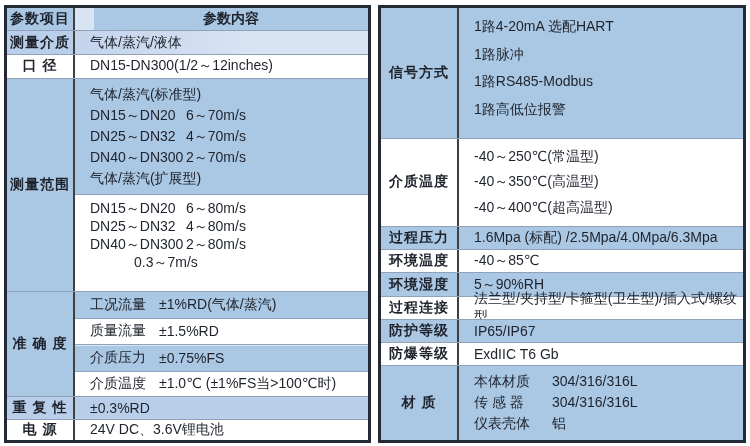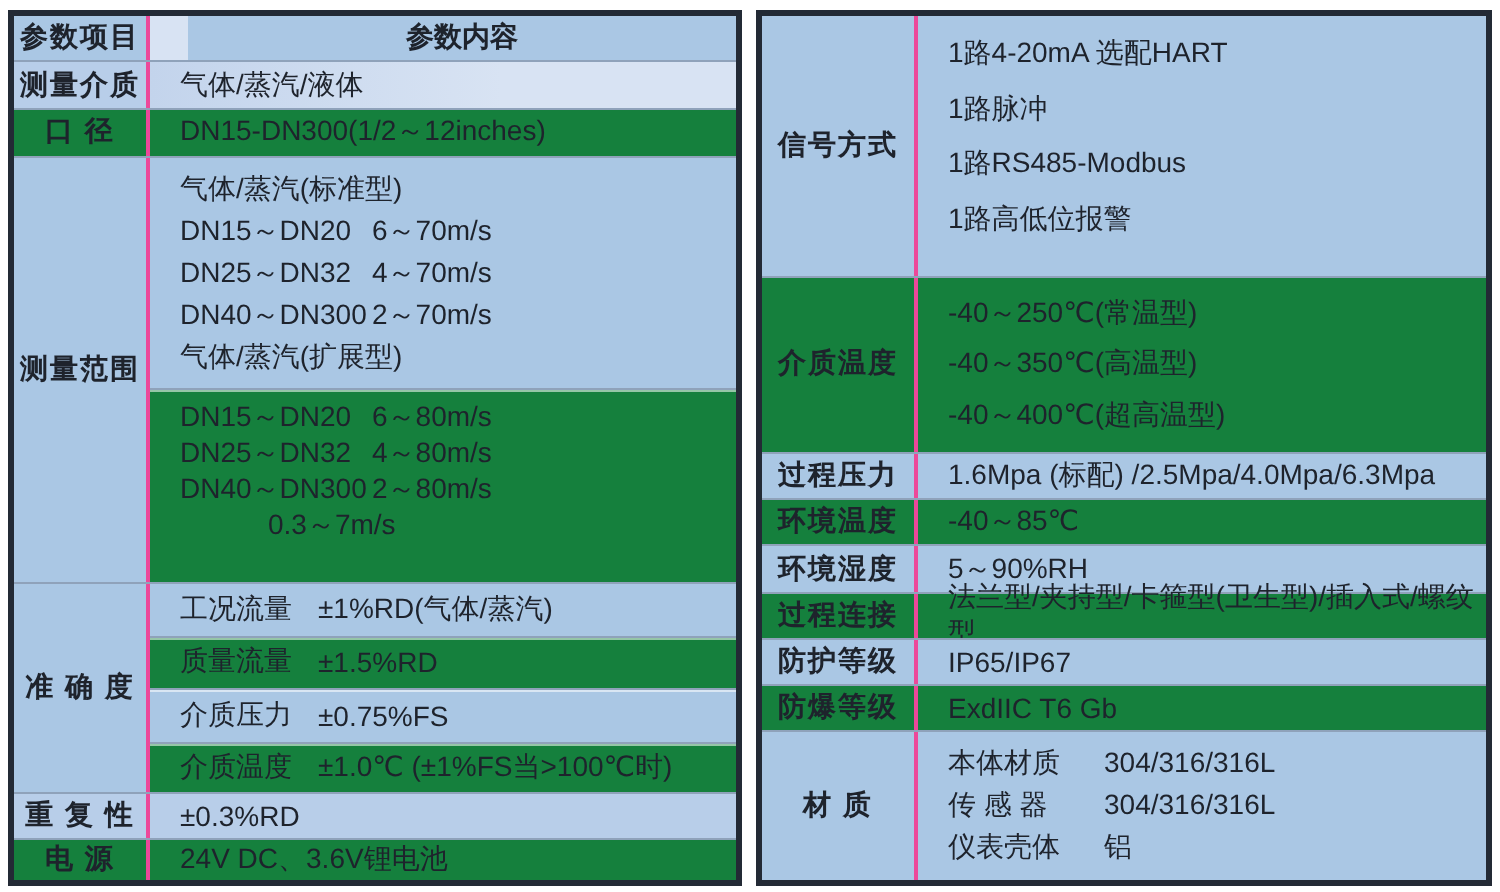--- a/index.html
+++ b/index.html
@@ -14,21 +14,21 @@
     border:3px solid #232a35; display:flex; flex-direction:column;
     background:#d8e3f3;
   }
   .tbl-left  { left:4px;   width:367px; }
   .tbl-right { left:378px; width:368px; }
 
   .row  { display:flex; min-height:0; }
   .sep  { border-top:1px solid #8fa2ba; box-shadow:inset 0 1px 0 rgba(255,255,255,.55); }
 
   .lbl {
-    flex:0 0 68px; width:68px; border-right:2px solid #ec4899;
+    flex:0 0 68px; width:68px; border-right:2px solid #404040;
     display:flex; align-items:center; justify-content:center;
     text-align:center; font-weight:700; letter-spacing:1px;
   }
   .tbl-right .lbl { flex:0 0 78px; width:78px; }
 
   .val { flex:1; display:flex; align-items:center; padding-left:15px; font-weight:500; min-width:0; }
   .val.center { justify-content:center; padding-left:0; font-weight:700;margin-left:19px; }
 
   .stack { flex:1; display:flex; flex-direction:column; min-width:0; }
   .cell  { display:flex; min-height:0; }
@@ -37,21 +37,21 @@
 
   .kv { display:flex; }
   .k  { flex:0 0 auto; }
   .k-dn  { width:96px; }
   .k-acc { width:69px; }
   .k-nar { width:44px;margin-top:48px; }
   .k-mat { width:78px; }
 
   .medium  { background:#aac7e4; }
   .midtone { background:#b8cee9; }
-  .light   { background:#15803d; }
+  .light   { background:#ffffff; }
   .grad    { background:linear-gradient(90deg,#c3d4ec 0%,#d8e3f3 60%); }
 </style>
 </head>
 <body>
 
 <div class="page">
 
   <div class="tbl tbl-left">
 
     <div class="row" style="flex:23 0 0">

